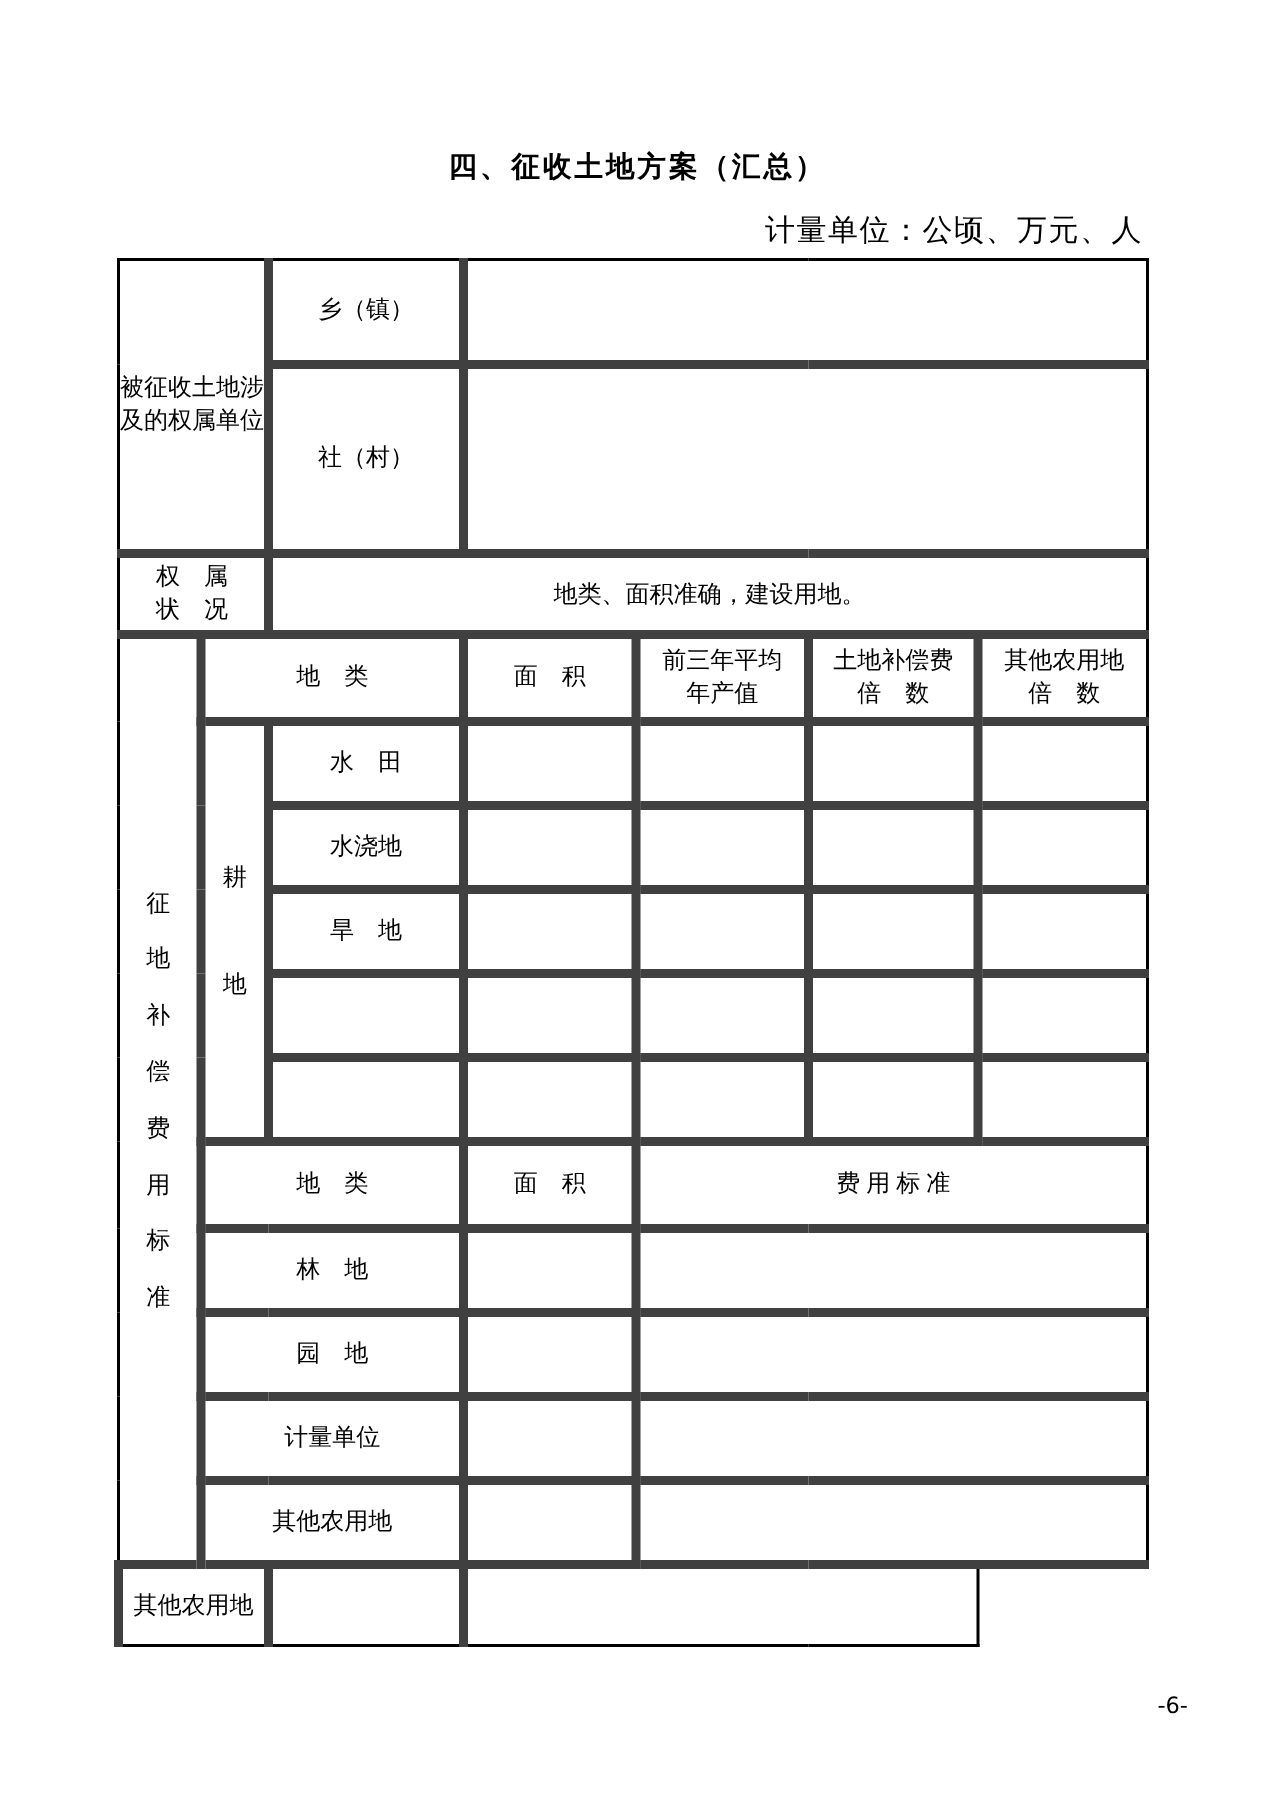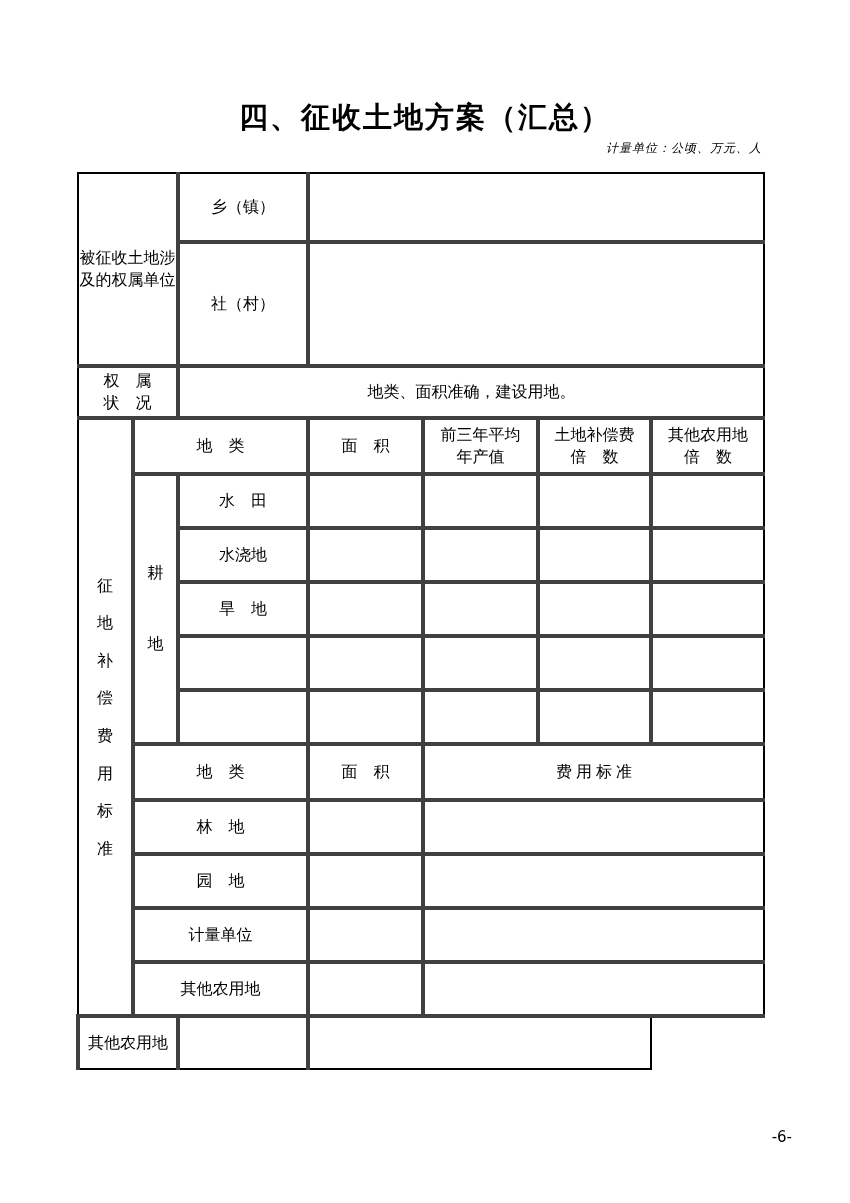--- a/index.html
+++ b/index.html
@@ -24,50 +24,49 @@
     background: #fff;
   }
 
   
   .doc-title {
     position: absolute;
     left: 0;
     top: 98px;
     width: 850px;
     text-align: center;
-    font-size: 29px;
+    font-size: 19px;
     font-weight: bold;
     letter-spacing: 2px;
     font-family: "DejaVu Sans", "Liberation Sans", sans-serif;
   }
 
   .unit-line {
     position: absolute;
     right: 88px;
     top: 140px;
-    font-size: 12px;
+    font-size: 20px;
     letter-spacing: 1px;
     white-space: nowrap;
-    font-style: italic;
   }
 
   
   .tbl-wrap {
     position: absolute;
     left: 76px;
     top: 172px;
     width: 686px;
   }
   table.main {
     border-collapse: collapse;
     width: 686px;
     table-layout: fixed;
   }
   table.main td {
-    border: 4px solid #404040;
+    border: 6px solid #404040;
     padding: 0;
     text-align: center;
     vertical-align: middle;
     font-size: 16px;
     line-height: 1.45;
   }
   table.main td.outer-l { border-left: 2px solid #000; }
   table.main td.outer-r { border-right: 2px solid #000; }
   table.main td.outer-t { border-top: 2px solid #000; }
   table.main td.outer-b { border-bottom: 2px solid #000; }

